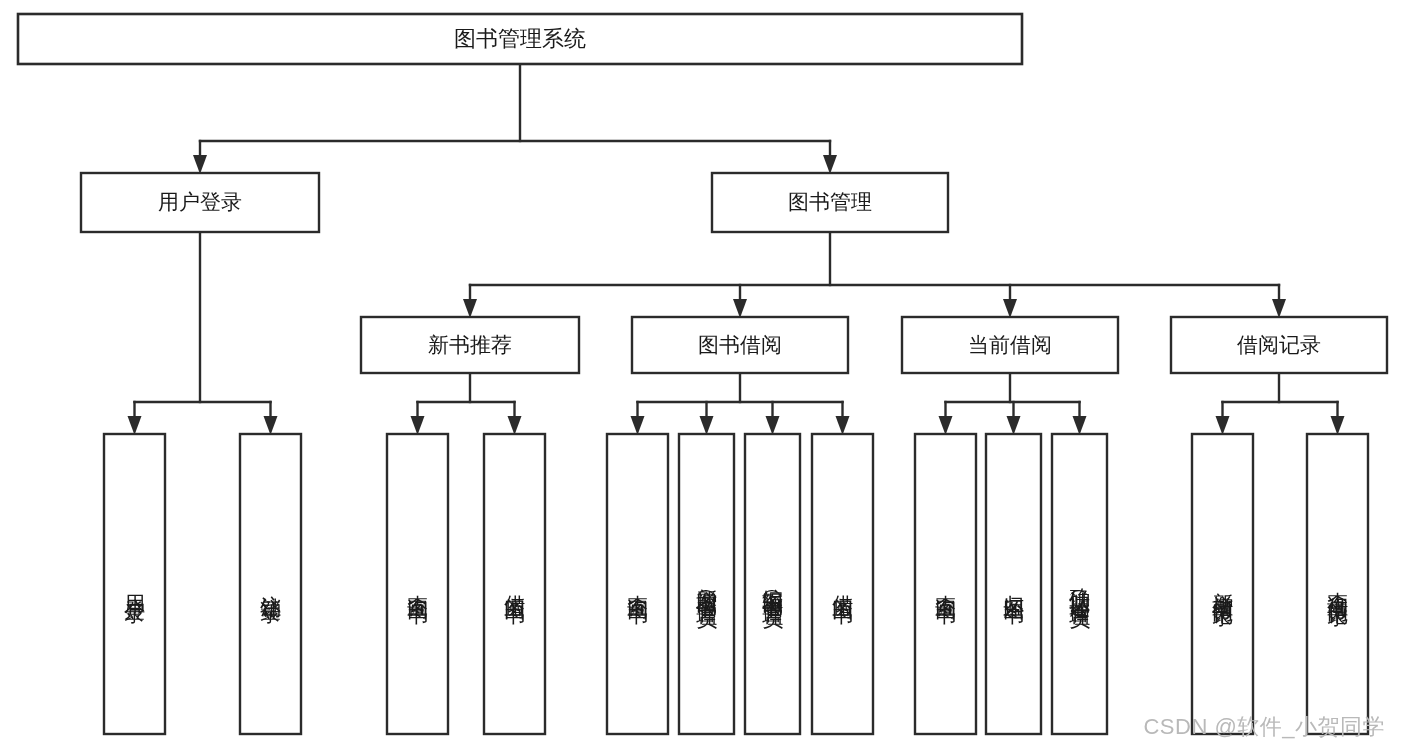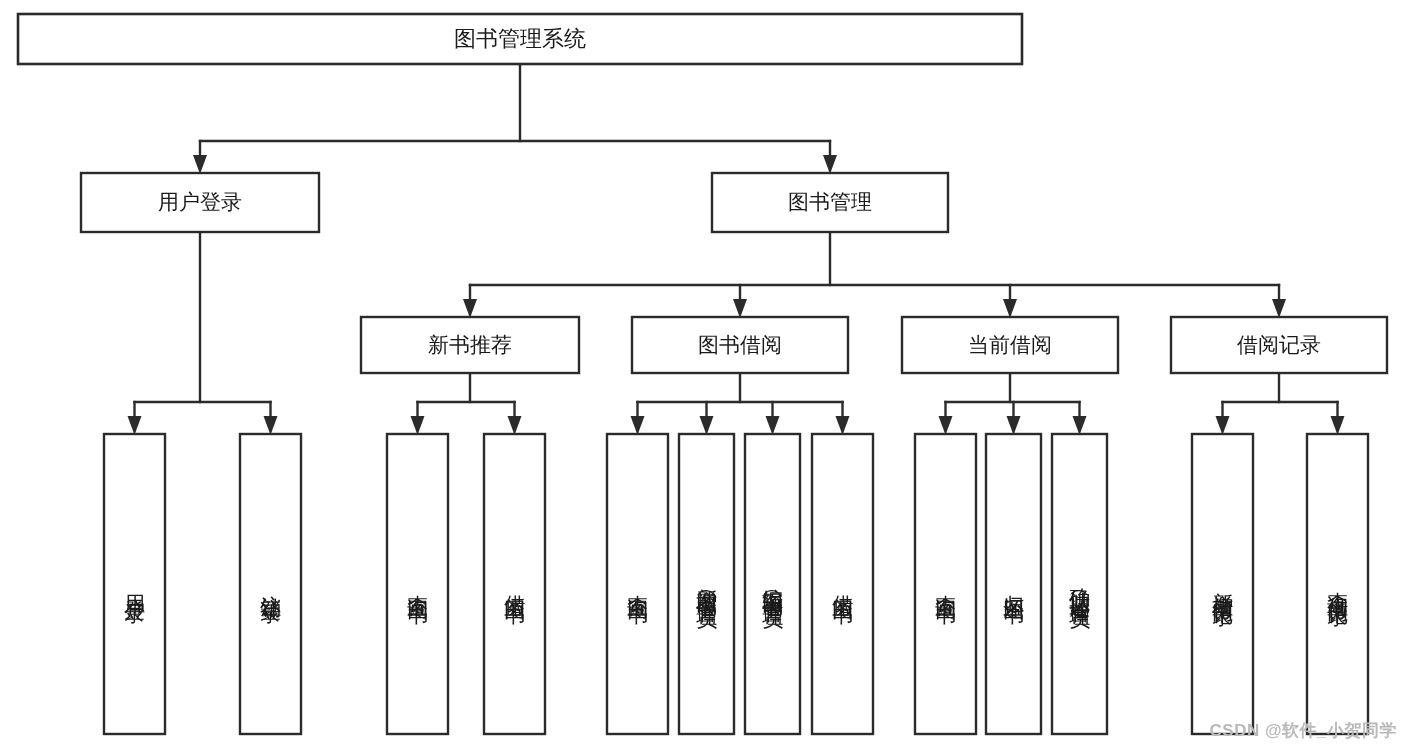--- a/index.html
+++ b/index.html
@@ -70,29 +70,28 @@
     font-family: "Liberation Sans", "DejaVu Sans", sans-serif;
     font-size: 21px;
     line-height: 1.16;
     color: #1a1a1a;
     letter-spacing: 3px;
     white-space: nowrap;
     text-align: center;
   }
   .watermark {
     position: absolute;
-    right: 8px;
+    right: 20px;
     bottom: 5px;
     font-family: "Liberation Sans", "DejaVu Sans", sans-serif;
-    font-size: 17px;
+    font-size: 22px;
     color: #b9b9b9;
     letter-spacing: 0.5px;
     user-select: none;
     pointer-events: none;
-    font-weight: bold;
   }
 </style>
 </head>
 <body>
 
 <div id="diagram-root">
   <svg id="diagram-canvas" viewBox="0 0 1405 747">
     <g id="edges-layer">
         <line x1="520" y1="64" x2="520" y2="141" class="edge-line"></line>
         <line x1="200" y1="141" x2="830" y2="141" class="edge-line"></line>

